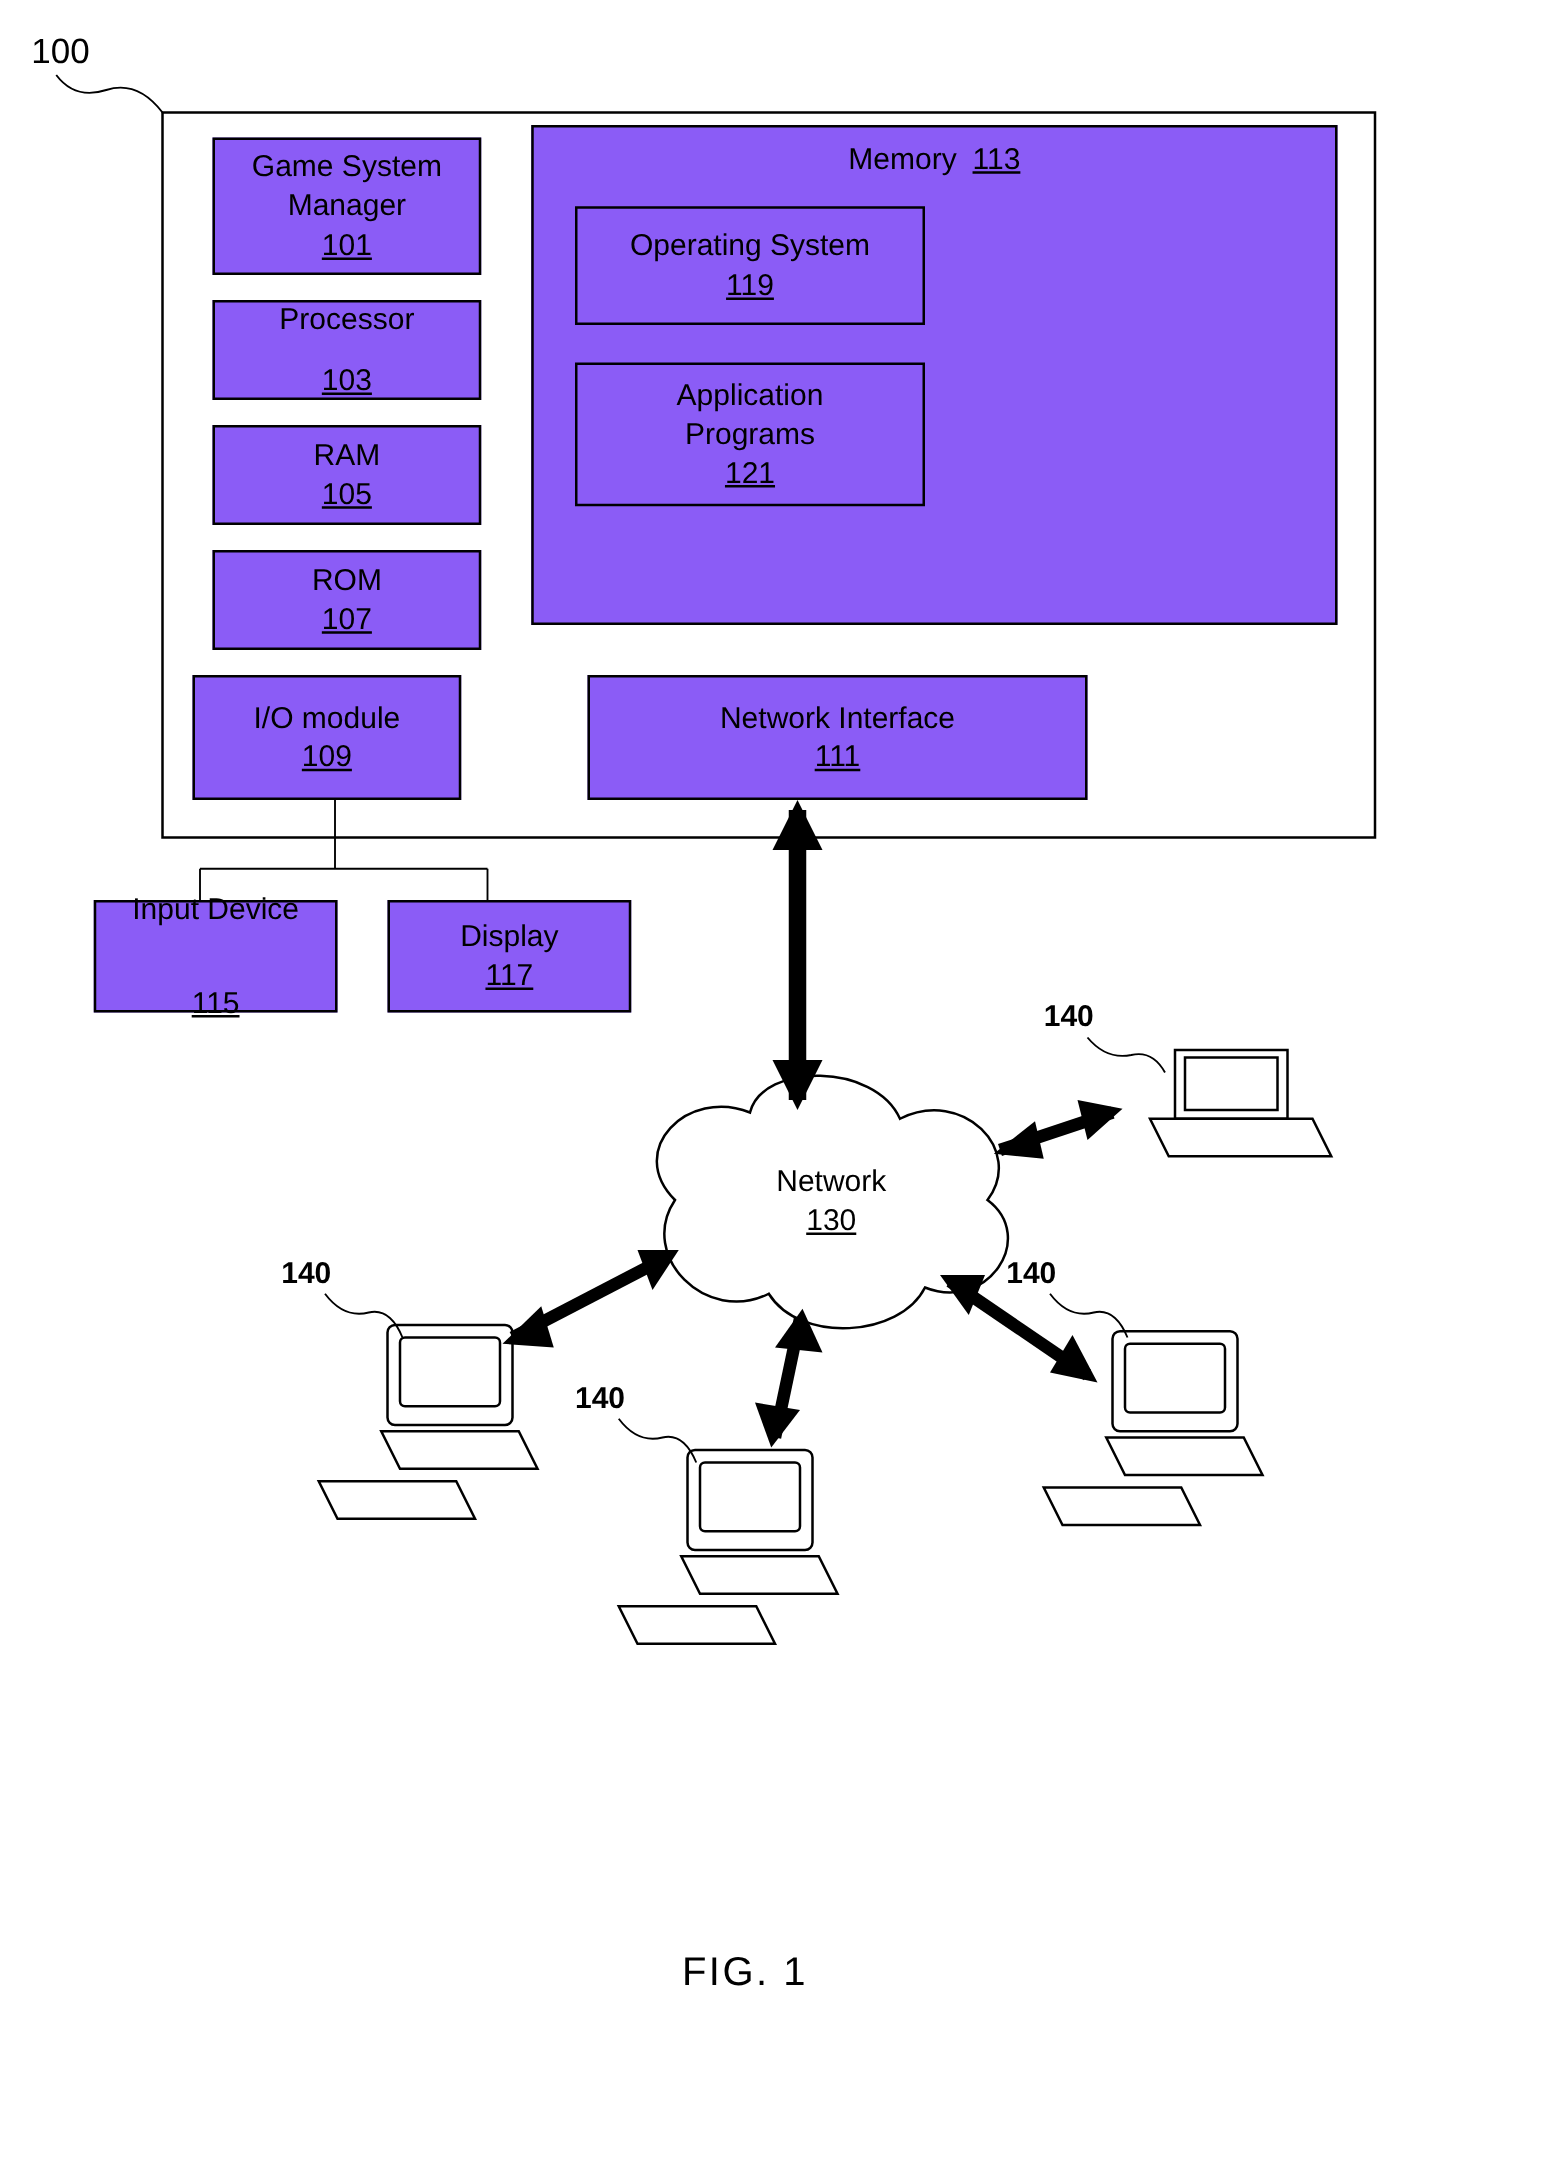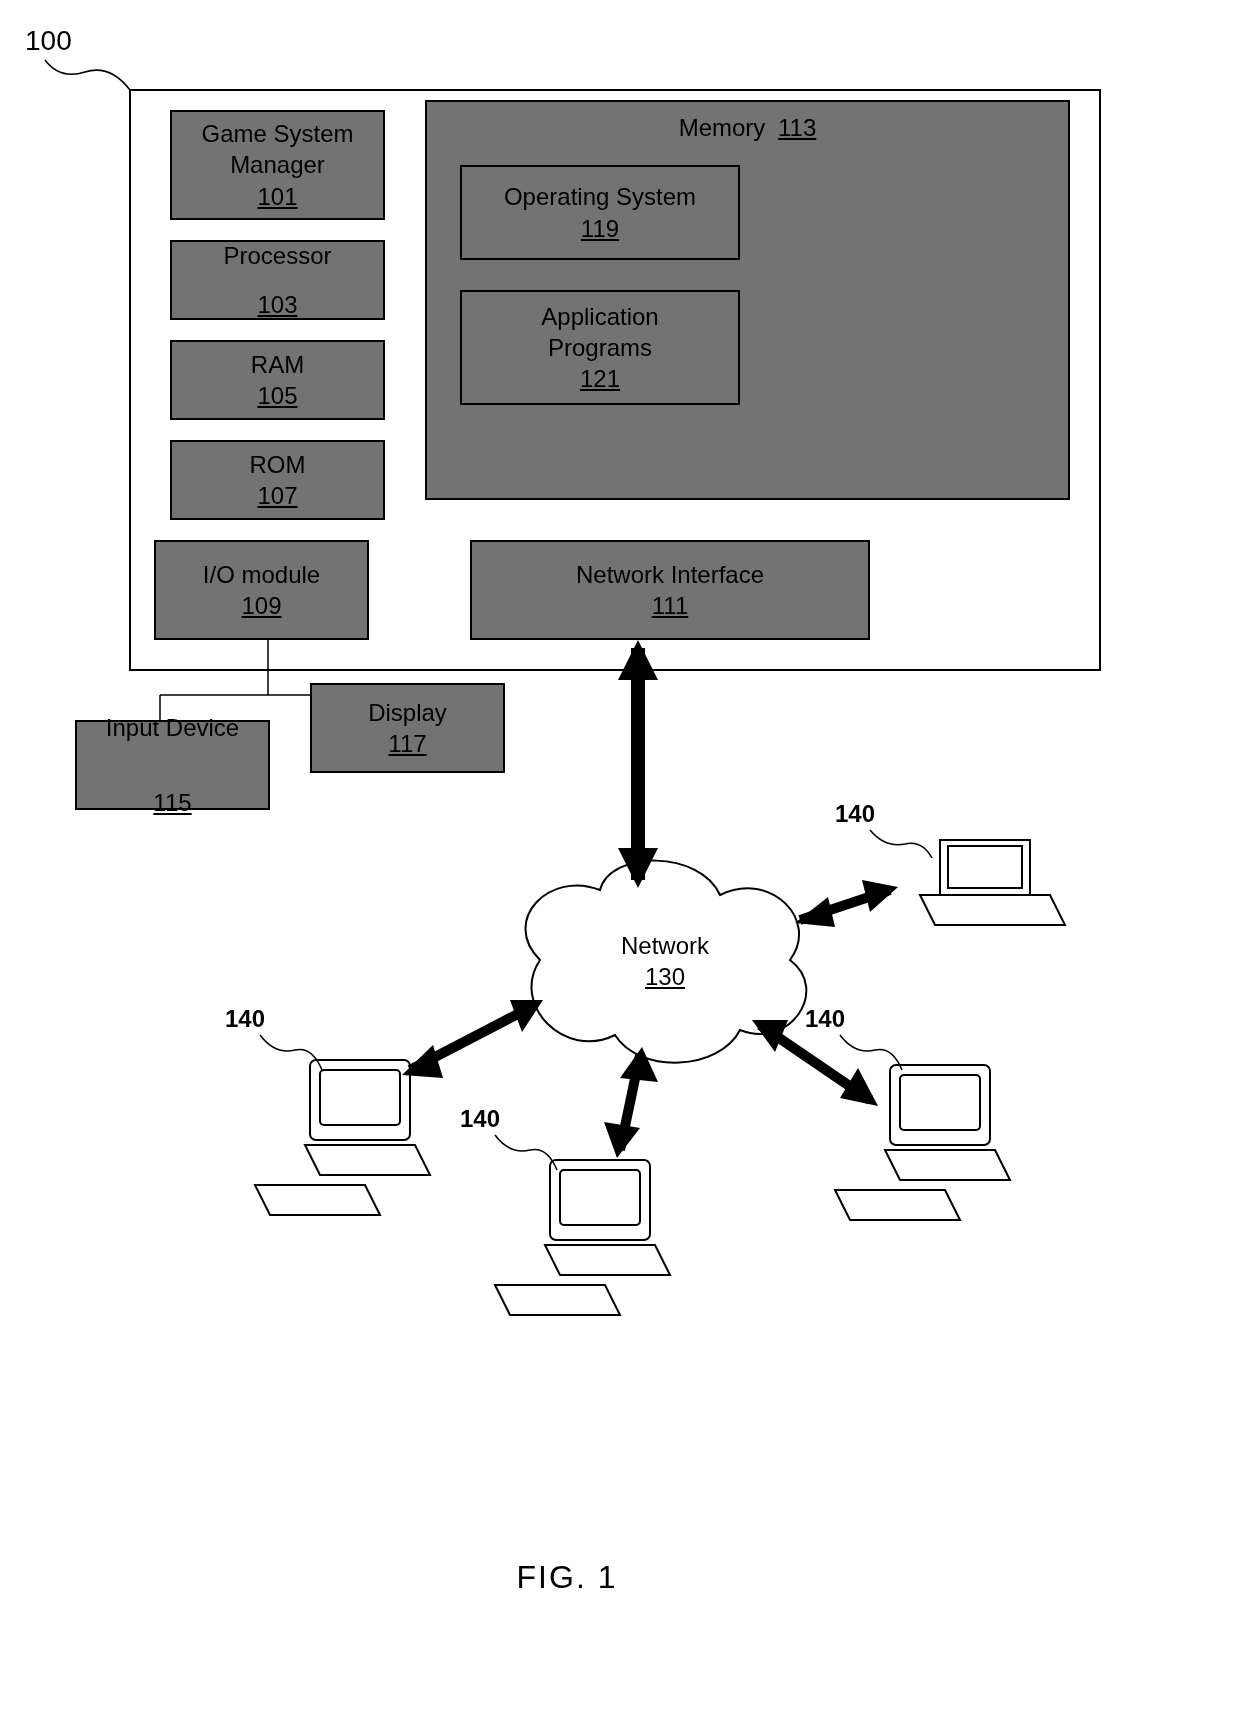--- a/index.html
+++ b/index.html
@@ -11,31 +11,32 @@
     background: #fff;
     font-family: Arial, Helvetica, sans-serif;
     font-size: 24px;
     color: #000;
     position: relative;
   }
   .canvas {
     position: relative;
     width: 1134px;
     height: 1736px;
+    padding-left: 29px;
   }
   .box {
     position: absolute;
     border: 2px solid #000;
     text-align: center;
     display: flex;
     flex-direction: column;
     align-items: center;
     justify-content: center;
     line-height: 1.3;
-    background: #737373;
+    background: #8b5cf6;
   }
   .label { display:block; }
   .num { text-decoration: underline; display:block; }
   .memory-title { position:absolute; top:10px; width:100%; text-align:center; }
   .fig-title {
     position:absolute;
     bottom: 140px;
     width:100%;
     text-align:center;
     font-size: 32px;
@@ -198,21 +199,21 @@
 
   <div class="box" style="left:470px; top:540px; width:400px; height:100px;">
     <span class="label">Network Interface</span>
     <span class="num">111</span>
   </div>
 
   <div class="box" style="left:75px; top:720px; width:195px; height:90px;gap:44px;">
     <span class="label">Input Device</span>
     <span class="num">115</span>
   </div>
-  <div class="box" style="left:310px; top:683px; width:195px; height:90px;">
+  <div class="box" style="left:310px; top:720px; width:195px; height:90px;">
     <span class="label">Display</span>
     <span class="num">117</span>
   </div>
 
   <div class="cloud-text" style="left:590px; top:930px; width:150px;">
     <span class="label">Network</span>
     <span class="num">130</span>
   </div>
 
   <div class="ref-140" style="left:225px; top:1005px;">140</div>

